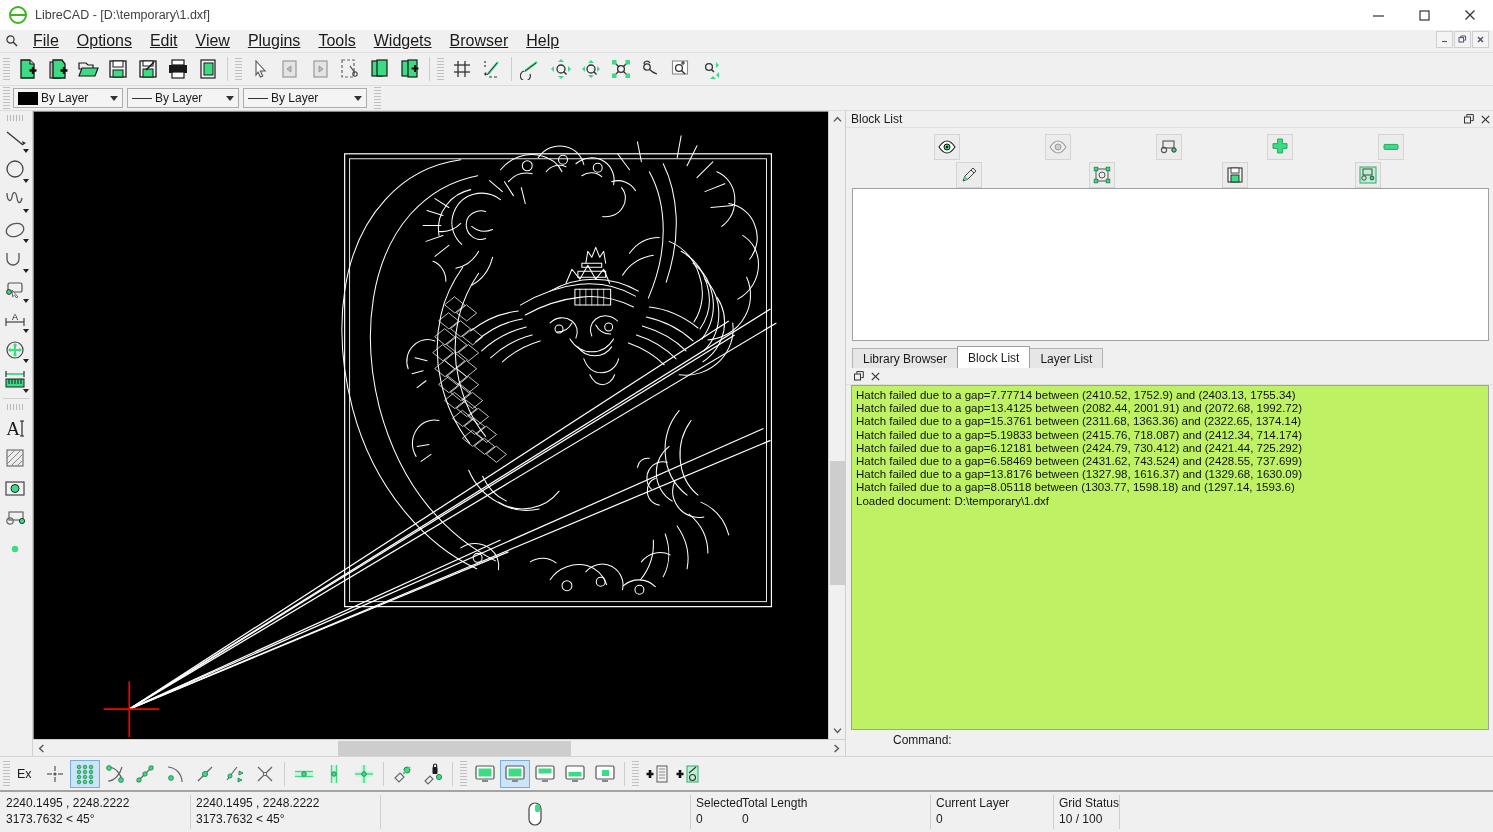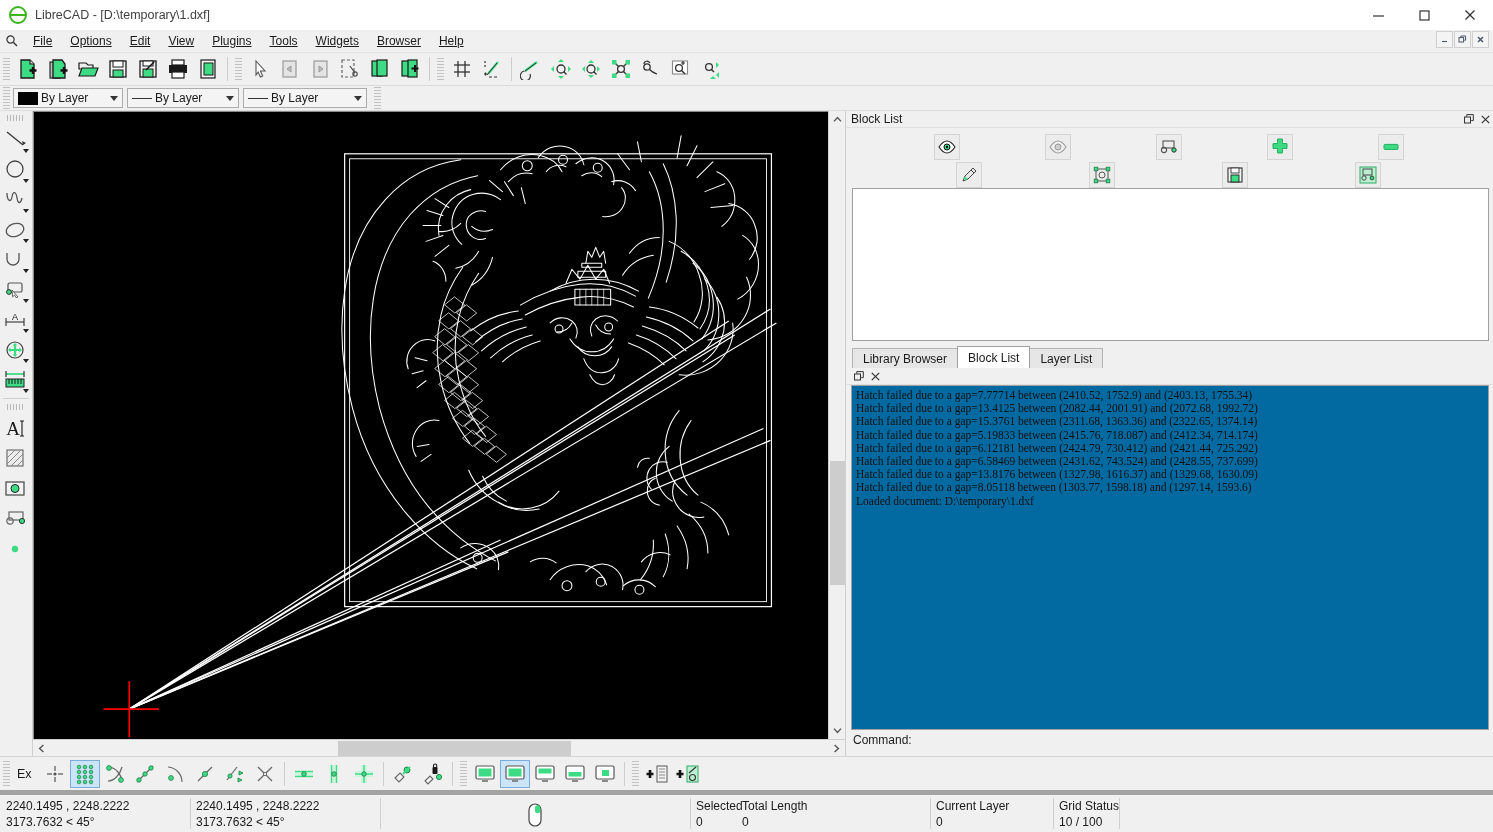--- a/index.html
+++ b/index.html
@@ -33,21 +33,21 @@
   }
   .wbtn svg { display: block; }
 
   
   .menubar {
     height: 23px; display: flex; align-items: center; background: #f0f0f0;
     border-bottom: 1px solid #e2e2e2; flex: none; position: relative;
   }
   .menu-search { width: 24px; display: flex; align-items: center; justify-content: center; }
   .menu-item {
-    padding: 2px 9px; font-size: 12px; color: #1a1a1a; cursor: default;
+    padding: 2px 9px; font-size: 16px; color: #1a1a1a; cursor: default;
   }
   .menu-item u { text-decoration: underline; }
   .menubar-right { position: absolute; right: 4px; top: 1px; display: flex; gap: 1px; }
   .mdi-btn {
     width: 17px; height: 17px; border: 1px solid #cfcfcf; background: #f4f4f4;
     display: flex; align-items: center; justify-content: center; color: #4a5568;
   }
 
   
   .toolbar-row {
@@ -149,42 +149,42 @@
 
   .tabbar { height: 23px; display: flex; align-items: flex-end; padding-left: 6px; flex: none; margin-top: 4px; }
   .tab {
     height: 20px; padding: 0 10px; display: flex; align-items: center; font-size: 12px;
     border: 1px solid #b4b4b4; border-bottom: none; background: #e6e6e6; margin-right: -1px;
   }
   .tab.active { background: #fff; height: 22px; border-color: #a0a0a0; position: relative; z-index: 2; }
 
   .cmd-dock { display: flex; flex-direction: column; flex: none; height: 388px; }
   .cmd-output {
-    flex: 1; background: #0369a1; border: 1px solid #a0a0a0; margin: 0 4px 0 5px;
-    padding: 3px 4px; overflow: hidden; min-height: 0; font-family: Liberation Serif, serif;
+    flex: 1; background: #bef264; border: 1px solid #a0a0a0; margin: 0 4px 0 5px;
+    padding: 3px 4px; overflow: hidden; min-height: 0;
   }
   .cmd-line { font-size: 11.5px; line-height: 13.2px; white-space: nowrap; color: #111; }
   .cmd-prompt-wrap { height: 26px; flex: none; padding: 0 4px 0 5px; }
-  .cmd-prompt-label { font-size: 12px; padding: 3px 0 0 2px; }
+  .cmd-prompt-label { font-size: 12px; padding: 3px 0 0 2px; margin-left: 40px; }
 
   
   .bottombar {
     height: 34px; background: #f0f0f0; display: flex; align-items: center;
     border-top: 1px solid #d5d5d5; flex: none;
   }
   .ex-label { font-size: 12.5px; padding: 0 8px 0 4px; }
   .bbtn {
     width: 30px; height: 28px; display: flex; align-items: center; justify-content: center; flex: none;
   }
   .bbtn.sel { background: #cce4f7; border: 1px solid #7aaddc; }
 
   
   .statusbar {
     height: 42px; background: #f0f0f0; display: flex; align-items: stretch; flex: none;
-    border-top: 5px solid #a3a3a3;
+    border-top: 2px solid #a3a3a3;
   }
   .sb-cell { padding: 3px 6px 0 6px; display: flex; flex-direction: column; justify-content: flex-start; position: relative; }
   .sb-cell + .sb-cell::before {
     content: ""; position: absolute; left: 0; top: 3px; bottom: 3px; width: 1px; background: #cfcfcf;
   }
   .sb-line { font-size: 12px; line-height: 16px; white-space: nowrap; }
   .sb-head { font-size: 12px; line-height: 16px; white-space: nowrap; }
   .sb-val { font-size: 12px; line-height: 16px; }
   .sb-flex { flex: 1; }
   .sb-2col { display: flex; }

